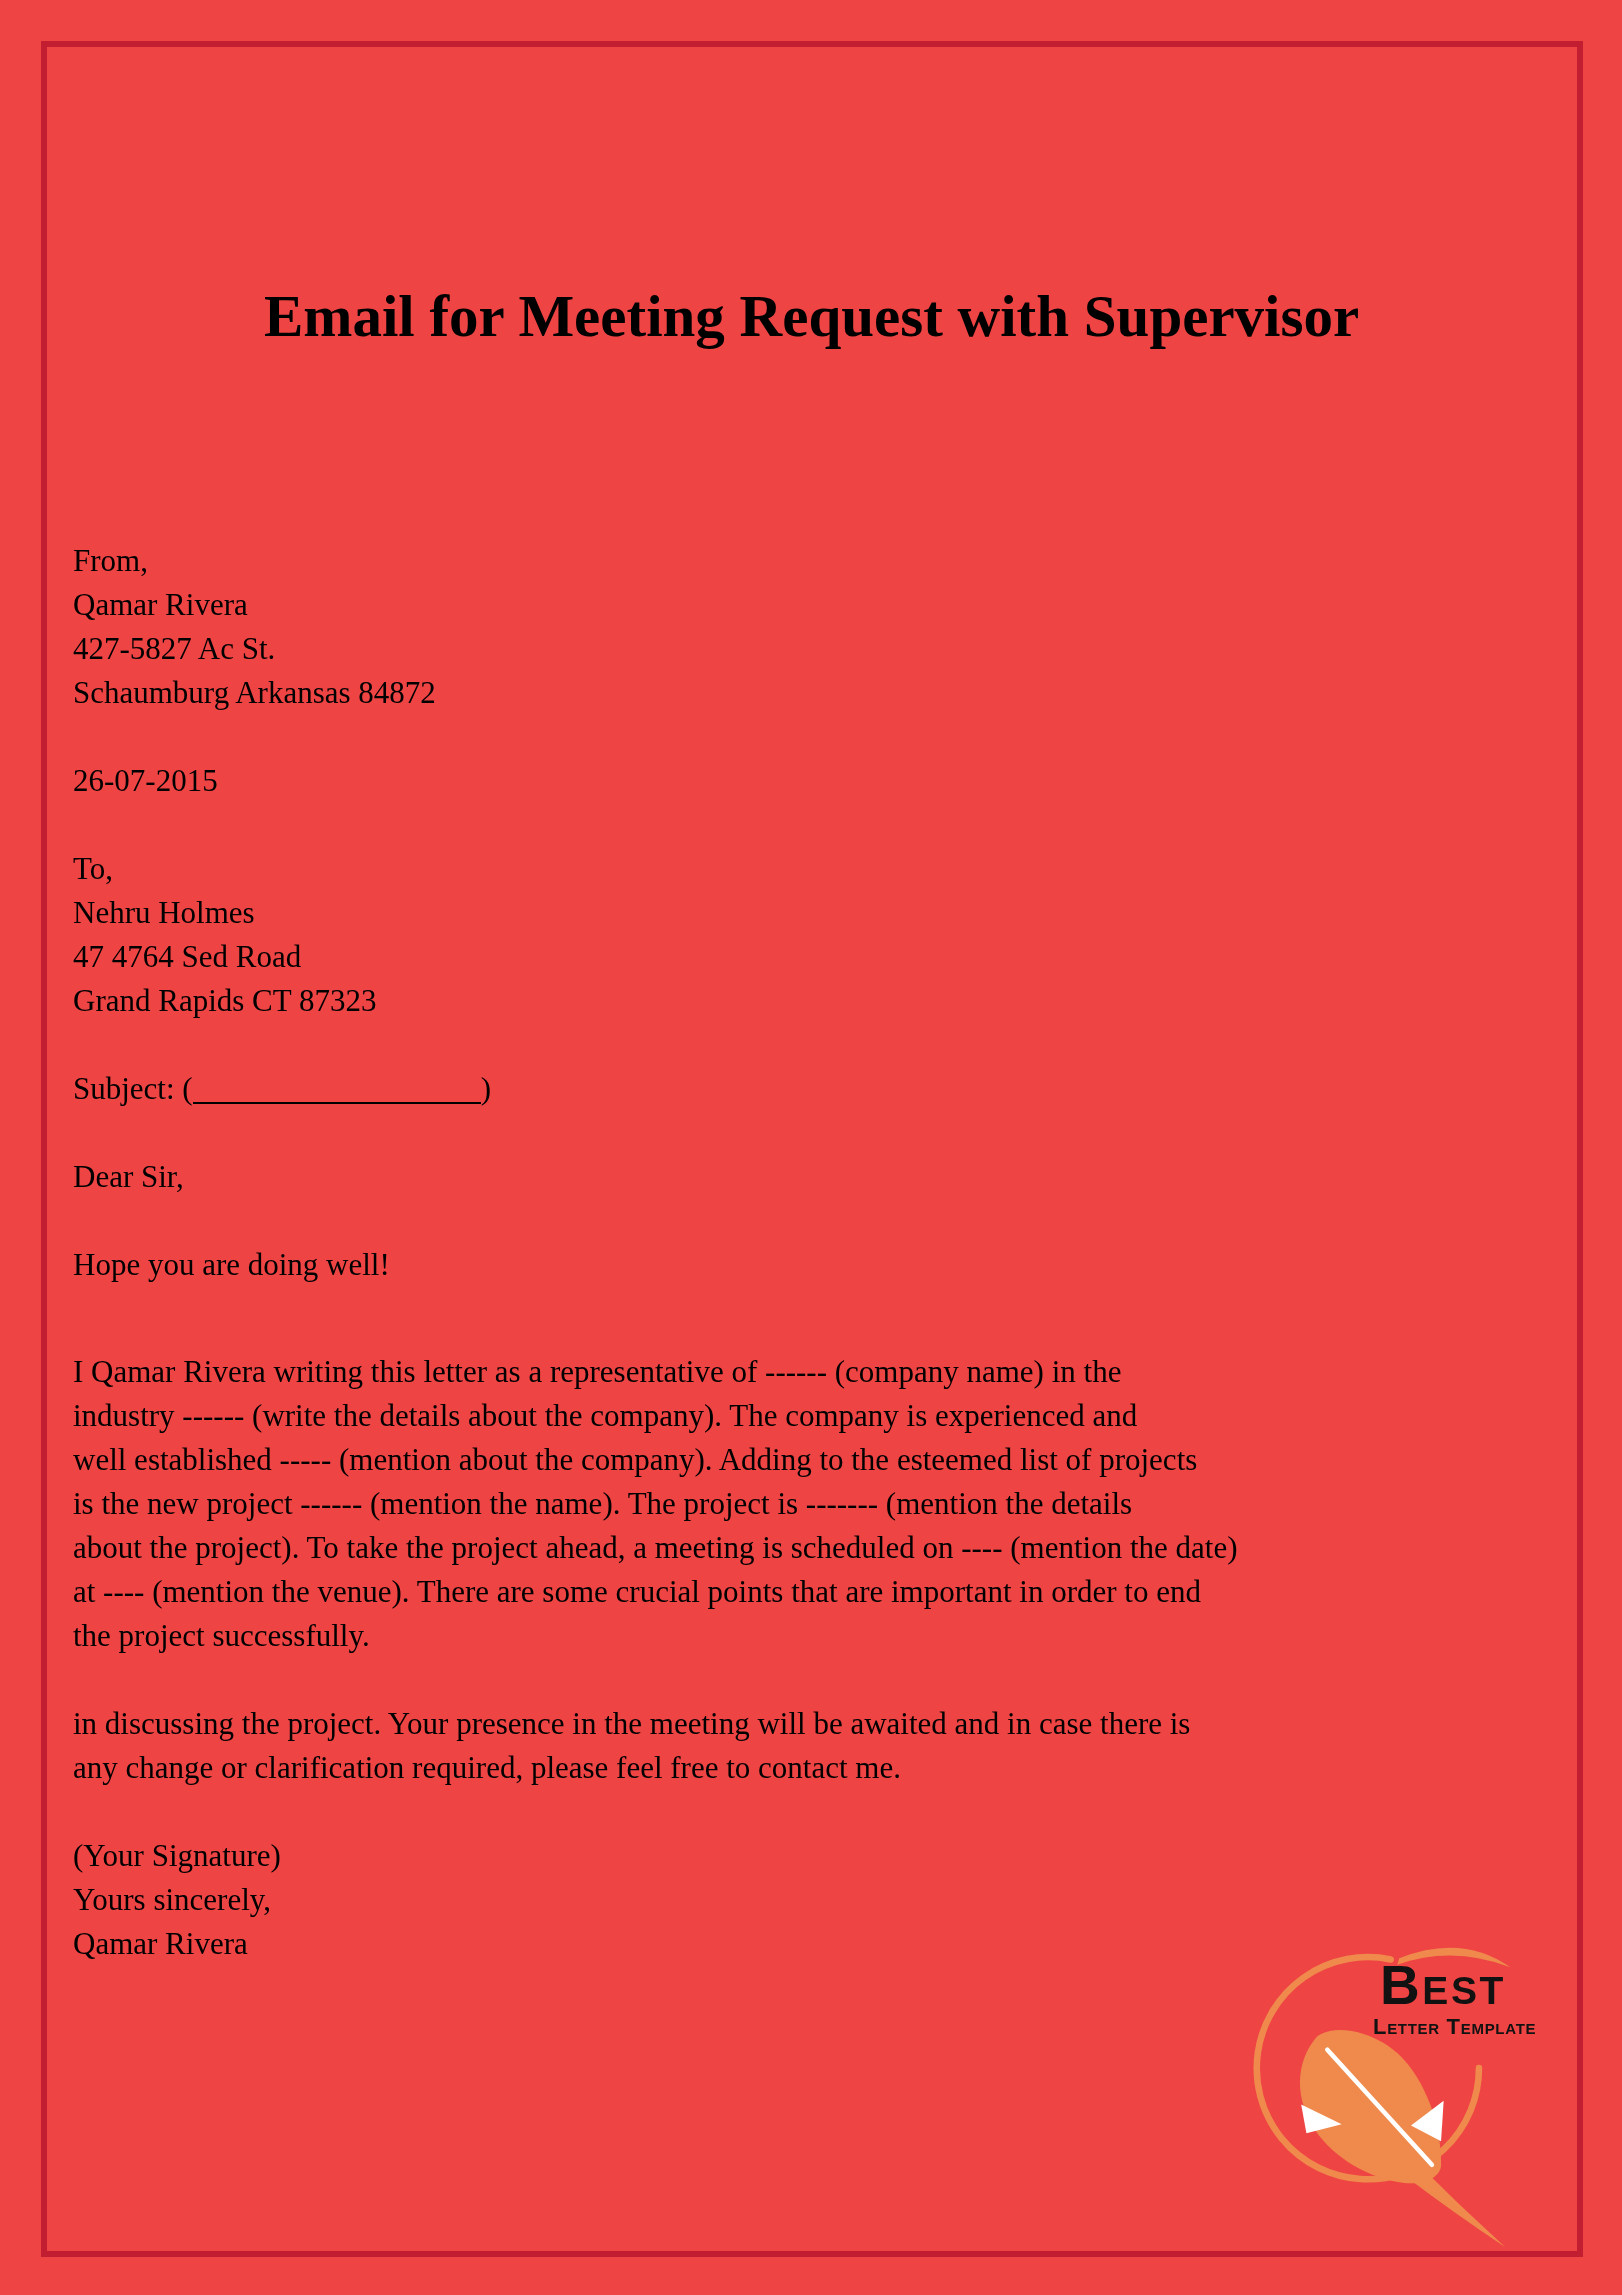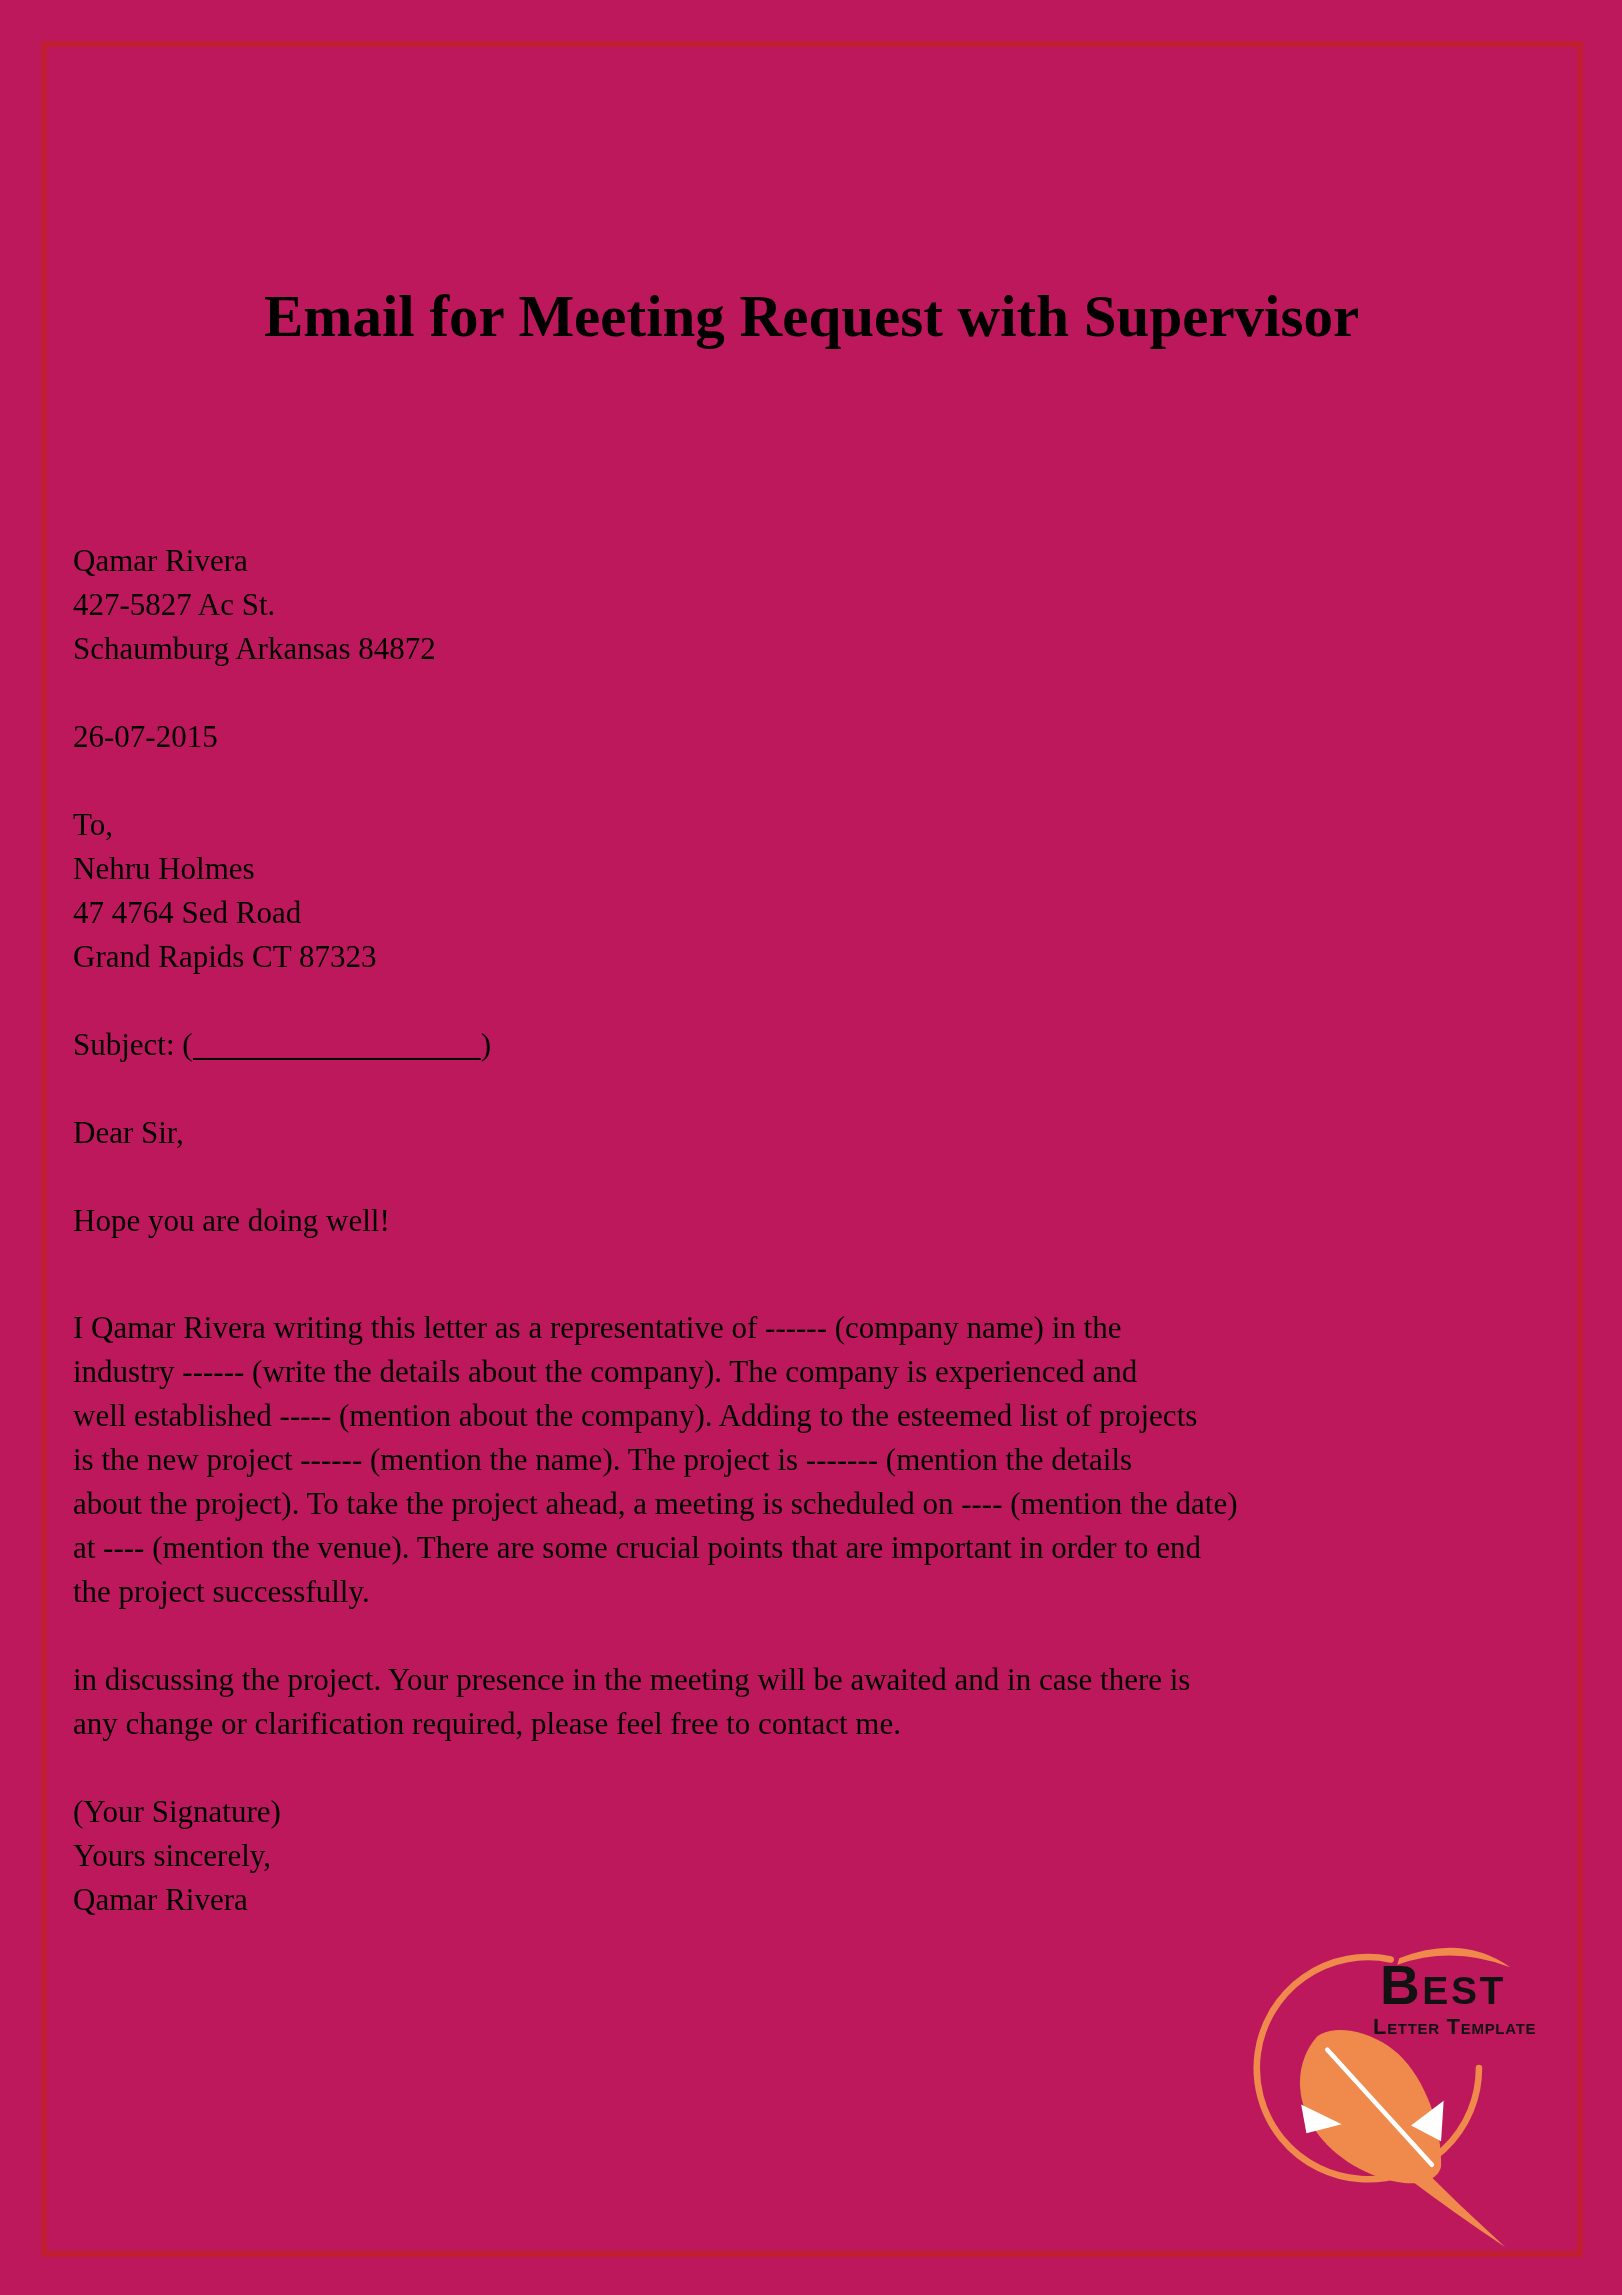--- a/index.html
+++ b/index.html
@@ -7,21 +7,21 @@
     padding: 0;
     width: 1623px;
     height: 2295px;
     background: #ffffff;
     overflow: hidden;
   }
   .page {
     position: relative;
     width: 1623px;
     height: 2295px;
-    background: #be185d;
+    background: #ef4444;
     font-family: "Liberation Serif", "DejaVu Serif", serif;
     color: #000000;
   }
   .frame {
     position: absolute;
     left: 41px;
     top: 41px;
     width: 1542px;
     height: 2216px;
     box-sizing: border-box;
@@ -99,20 +99,21 @@
 <body>
 
 <div class="page">
 
   <div class="frame" style="border-color: rgb(194, 30, 49);"></div>
 
   <h1 class="title">Email for Meeting Request with Supervisor</h1>
 
   <div class="content">
 
+    <div class="line">From,</div>
     <div class="line">Qamar Rivera</div>
     <div class="line">427-5827 Ac St.</div>
     <div class="line">Schaumburg Arkansas 84872</div>
 
     <div class="sp"></div>
 
     <div class="line">26-07-2015</div>
 
     <div class="sp"></div>
 

